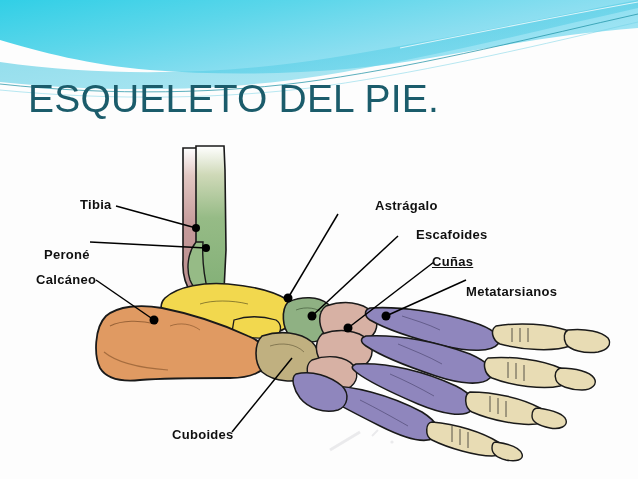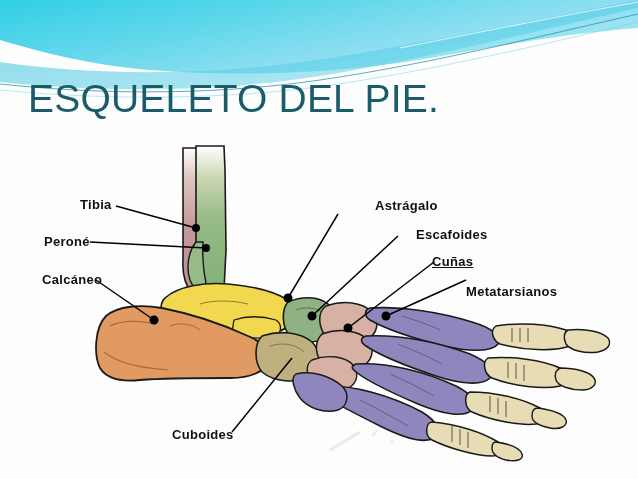--- a/index.html
+++ b/index.html
@@ -57,22 +57,22 @@
   .anat-label {
     position: absolute;
     font-family: "Liberation Sans", sans-serif;
     font-size: 13px;
     font-weight: bold;
     color: #101010;
     white-space: nowrap;
     letter-spacing: 0.3px;
   }
   .lbl-tibia        { left: 80px;  top: 67px; }
-  .lbl-perone       { left: 44px;  top: 104px; }
-  .lbl-calcaneo     { left: 42px;  top: 142px; }
+  .lbl-perone       { left: 44px;  top: 117px; }
+  .lbl-calcaneo     { left: 36px;  top: 142px; }
   .lbl-astragalo    { left: 335px; top: 68px; margin-left: 40px; }
   .lbl-escafoides   { left: 396px; top: 97px; margin-left: 20px; }
   .lbl-cunas        { left: 432px; top: 124px; text-decoration: underline; }
   .lbl-metatarsianos{ left: 466px; top: 154px; }
   .lbl-cuboides     { left: 172px; top: 297px; }
 </style>
 </head>
 <body>
 
 <div id="slide">

